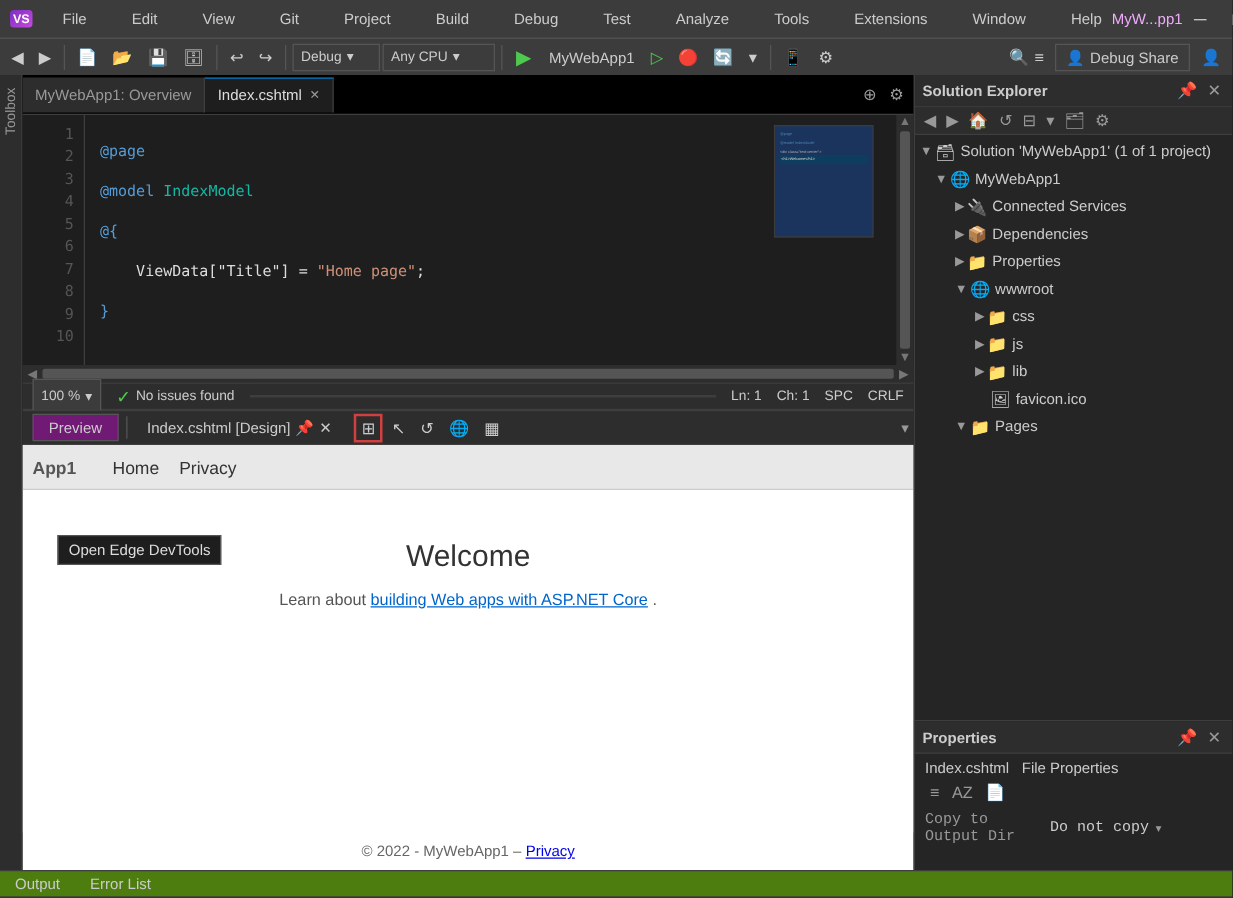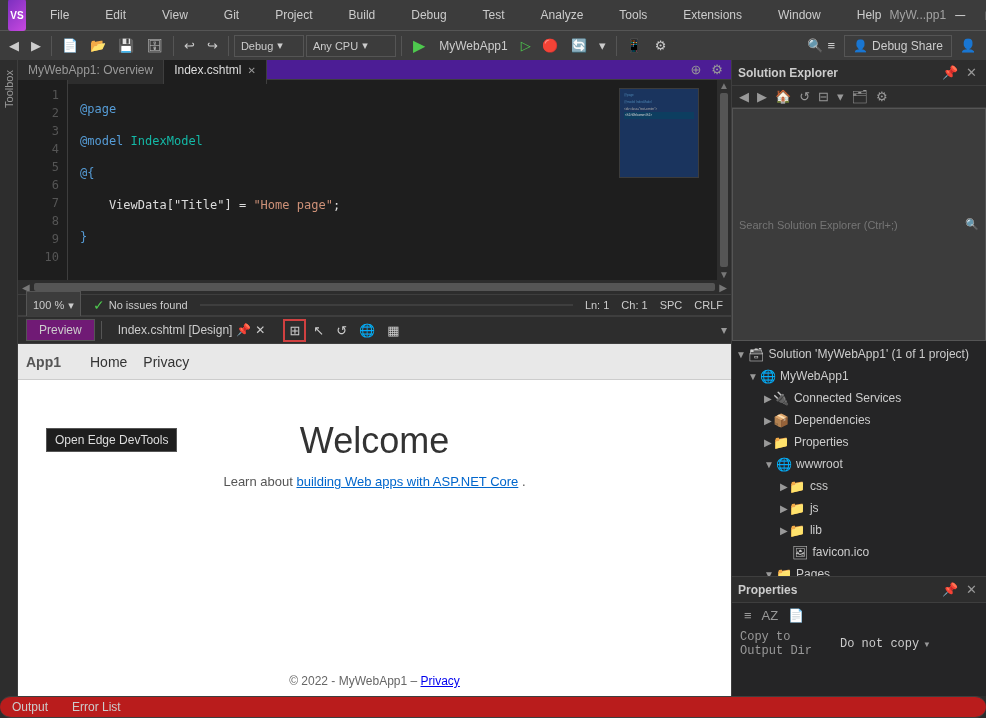--- a/index.html
+++ b/index.html
@@ -1,21 +1,21 @@
 <!DOCTYPE html>
 <html><head>
   <meta charset="utf-8">
   <style>
     * { margin: 0; padding: 0; box-sizing: border-box; }
     body { font-family: 'Segoe UI', Tahoma, Geneva, Verdana, sans-serif; font-size: 12px; background: #2d2d2d; color: #ddd; overflow: hidden; width: 986px; height: 718px; }
 
     
     .title-bar { display: flex; align-items: center; background: #3c3c3c; height: 30px; padding: 0 8px; justify-content: space-between; }
     .title-bar-left { display: flex; align-items: center; gap: 8px; }
-    .title-bar-logo { width: 18px; height: 32px; background: linear-gradient(135deg, #7b2fbf, #c848e0); border-radius: 3px; display: flex; align-items: center; justify-content: center; font-size: 10px; color: white; font-weight: bold; }
+    .title-bar-logo { width: 18px; height: 14px; background: linear-gradient(135deg, #7b2fbf, #c848e0); border-radius: 3px; display: flex; align-items: center; justify-content: center; font-size: 10px; color: white; font-weight: bold; }
     .title-bar-controls { display: flex; gap: 2px; }
     .title-bar-btn { width: 28px; height: 28px; display: flex; align-items: center; justify-content: center; cursor: pointer; color: #ccc; font-size: 14px; }
     .menu-item { padding: 2px 8px; font-size: 12px; color: #ccc; cursor: pointer; }
 
     
     .toolbar { display: flex; align-items: center; background: #3c3c3c; height: 30px; padding: 0 4px; gap: 2px; border-top: 1px solid #555; }
     .tb-btn { padding: 2px 5px; color: #ccc; cursor: pointer; font-size: 13px; display: flex; align-items: center; height: 24px; }
     .tb-separator { width: 1px; height: 20px; background: #555; margin: 0 3px; }
     .tb-dropdown { display: flex; align-items: center; height: 22px; background: #3c3c3c; border: 1px solid #555; padding: 0 6px; color: #ccc; font-size: 11px; cursor: pointer; gap: 4px; min-width: 70px; }
     .tb-dropdown-wide { min-width: 90px; }
@@ -24,21 +24,21 @@
     .toolbar-right { margin-left: auto; display: flex; align-items: center; gap: 4px; }
 
     
     .toolbox-sidebar { width: 18px; background: #2d2d2d; border-right: 1px solid #3e3e3e; display: flex; flex-direction: column; align-items: center; padding-top: 4px; }
     .toolbox-label { writing-mode: vertical-rl; transform: rotate(180deg); font-size: 11px; color: #999; cursor: pointer; padding: 6px 2px; }
 
     
     .editor-area { flex: 1; display: flex; flex-direction: column; background: #1e1e1e; overflow: hidden; }
 
     
-    .tab-bar { display: flex; align-items: center; background: #4c1d95; height: 20px; border-bottom: 1px solid #3e3e3e; }
+    .tab-bar { display: flex; align-items: center; background: #000000; height: 32px; border-bottom: 1px solid #3e3e3e; }
     .tab { display: flex; align-items: center; padding: 0 10px; height: 28px; font-size: 12px; color: #999; cursor: pointer; gap: 6px; border-right: 1px solid #3e3e3e; }
     .tab.active { background: #1e1e1e; color: #ddd; border-top: 1px solid #007acc; }
     .tab-close { color: #999; font-size: 10px; cursor: pointer; }
     .tab-icons { display: flex; align-items: center; margin-left: auto; gap: 2px; padding-right: 4px; }
     .tab-icon-btn { color: #999; cursor: pointer; font-size: 13px; padding: 2px 4px; }
     .overview-tab { padding: 0 10px; height: 28px; display: flex; align-items: center; font-size: 12px; color: #999; background: #2d2d2d; border-right: 1px solid #3e3e3e; }
     .code-gutter { width: 50px; background: #1e1e1e; padding: 8px 0; text-align: right; font-size: 12px; color: #555; font-family: Consolas, monospace; border-right: 1px solid #3e3e3e; }
     .code-gutter div { height: 18px; padding-right: 8px; }
     .code-content { flex: 1; padding: 8px 12px; font-size: 12px; font-family: Consolas, monospace; overflow-x: hidden; overflow-y: auto; white-space: pre; }
     .code-content .line { height: 18px; display: block; }
@@ -54,21 +54,21 @@
     .design-tool-btn { color: #ccc; cursor: pointer; font-size: 13px; padding: 2px 4px; border: 1px solid transparent; }
     .design-tool-btn.selected { border: 2px solid #d04040; background: transparent; }
     .tooltip-popup { position: absolute; background: #1e1e1e; border: 1px solid #555; padding: 4px 8px; font-size: 12px; color: #ddd; z-index: 100; top: 428px; left: 46px; }
 
     
     .web-preview { flex: 1; background: #fff; overflow: hidden; display: flex; flex-direction: column; }
     .web-nav-bar { background: #e8e8e8; height: 36px; display: flex; align-items: center; padding: 0 8px; gap: 17px; border-bottom: 1px solid #ccc; }
     .web-nav-logo { color: #555; font-size: 14px; font-weight: bold; }
     .web-nav-links { display: flex; gap: 16px; color: #333; font-size: 14px; margin-left: 12px; }
     .web-content { flex: 1; display: flex; flex-direction: column; align-items: center; justify-content: flex-start; padding-top: 40px; background: white; }
-    .web-welcome { font-size: 36px; color: #333; margin-bottom: 12px; }
+    .web-welcome { font-size: 24px; color: #333; margin-bottom: 12px; }
     .web-subtitle { font-size: 13px; color: #555; }
     .web-subtitle a { color: #0066cc; }
 
     
     .right-panel { width: 255px; background: #252526; display: flex; flex-direction: column; border-left: 1px solid #3e3e3e; }
     .panel-title-bar { display: flex; align-items: center; padding: 4px 6px; background: #2d2d2d; border-bottom: 1px solid #3e3e3e; }
     .panel-title { font-size: 12px; color: #ccc; flex: 1; font-weight: bold; }
     .panel-icons { display: flex; gap: 2px; }
     .panel-icon-btn { color: #999; cursor: pointer; font-size: 13px; padding: 1px 3px; }
     .panel-toolbar { display: flex; align-items: center; padding: 2px 4px; background: #2d2d2d; border-bottom: 1px solid #3e3e3e; gap: 2px; }
@@ -85,21 +85,21 @@
     
     .properties-panel { border-top: 1px solid #3e3e3e; height: 120px; display: flex; flex-direction: column; }
     .prop-title-bar { display: flex; align-items: center; padding: 4px 6px; background: #2d2d2d; border-bottom: 1px solid #3e3e3e; }
     .prop-title { font-size: 12px; color: #ccc; flex: 1; font-weight: bold; }
     .prop-toolbar { display: flex; align-items: center; padding: 2px 4px; background: #2d2d2d; border-bottom: 1px solid #3e3e3e; gap: 2px; }
     .prop-toolbar-btn { color: #999; cursor: pointer; font-size: 13px; padding: 1px 4px; }
     .prop-content { padding: 4px 8px; font-size: 12px; color: #ccc; }
     .prop-row { display: flex; align-items: center; padding: 2px 0; font-family: Liberation Mono, monospace; }
     .prop-label { color: #999; width: 100px; }
     .prop-value { color: #ccc; }
-    .bottom-tabs { display: flex; align-items: center; background: #b91c1c; height: 22px; border-top: 1px solid #3e3e3e; border-bottom: 1px solid #3e3e3e; border-radius: 11px; }
+    .bottom-tabs { display: flex; align-items: center; background: #4d7c0f; height: 22px; border-top: 1px solid #3e3e3e; border-bottom: 1px solid #3e3e3e; }
     .bottom-tab { padding: 2px 12px; font-size: 12px; color: #ccc; cursor: pointer; height: 22px; display: flex; align-items: center; }
   </style>
 </head>
 <body>
 
 <div class="title-bar">
   <div class="title-bar-left">
     <div class="title-bar-logo">VS</div>
     <span style="color:#ccc;font-size:11px;display:flex;gap:20px;margin-left:8px;">
       <span class="menu-item">File</span>
@@ -110,21 +110,21 @@
       <span class="menu-item">Build</span>
       <span class="menu-item">Debug</span>
       <span class="menu-item">Test</span>
       <span class="menu-item">Analyze</span>
       <span class="menu-item">Tools</span>
       <span class="menu-item">Extensions</span>
       <span class="menu-item">Window</span>
       <span class="menu-item">Help</span>
     </span>
   </div>
-  <div style="color:#a3a3a3;font-size:12px;">MyW...pp1</div>
+  <div style="color:#f0abfc;font-size:12px;">MyW...pp1</div>
   <div class="title-bar-controls">
     <div class="title-bar-btn">─</div>
     <div class="title-bar-btn">□</div>
     <div class="title-bar-btn close">✕</div>
   </div>
 </div>
 
 <div class="toolbar">
   <div class="tb-btn">◀</div>
   <div class="tb-btn">▶</div>
@@ -313,24 +313,20 @@
         <span class="panel-icon-btn">◀</span>
         <span class="panel-icon-btn">▶</span>
         <span class="panel-icon-btn">🏠</span>
         <span class="panel-icon-btn">↺</span>
         <span class="panel-icon-btn">⊟</span>
         <span class="panel-icon-btn">▾</span>
         <span class="panel-icon-btn">🗂</span>
         <span class="panel-icon-btn">⚙</span>
       </div>
 
-      <div class="se-search">
-        <input type="text" style="background: transparent; border: none; outline: none; color: rgb(204, 204, 204); font-size: 11px; flex: 1 1 0%;" placeholder="Search Solution Explorer (Ctrl+;)">
-        <span>🔍</span>
-      </div>
 
       <div class="tree">
 
         <div class="tree-item">
           <span class="chevron">▼</span>
           <span class="tree-icon">🗃</span>
           <span>Solution 'MyWebApp1' (1 of 1 project)</span>
         </div>
 
         <div class="tree-item indent1">
@@ -397,20 +393,25 @@
 
     <div class="properties-panel">
       <div class="prop-title-bar">
         <span class="prop-title">Properties</span>
         <div class="panel-icons">
           <span class="panel-icon-btn">📌</span>
           <span class="panel-icon-btn">✕</span>
         </div>
       </div>
       <div class="prop-content">
+        <div style="font-size:12px;color:#ccc;margin-bottom:4px;">
+          <span>Index.cshtml</span>
+          &nbsp;
+          <span>File Properties</span>
+        </div>
         <div class="prop-toolbar" style="background:transparent;border:none;padding:0;margin-bottom:4px;">
           <span class="prop-toolbar-btn">≡</span>
           <span class="prop-toolbar-btn">AZ</span>
           <span class="prop-toolbar-btn">📄</span>
         </div>
         <div class="prop-row">
           <span class="prop-label">Copy to Output Dir</span>
           <span class="prop-value">Do not copy</span>
           <span style="color:#999;margin-left:4px;cursor:pointer;">▾</span>
         </div>

